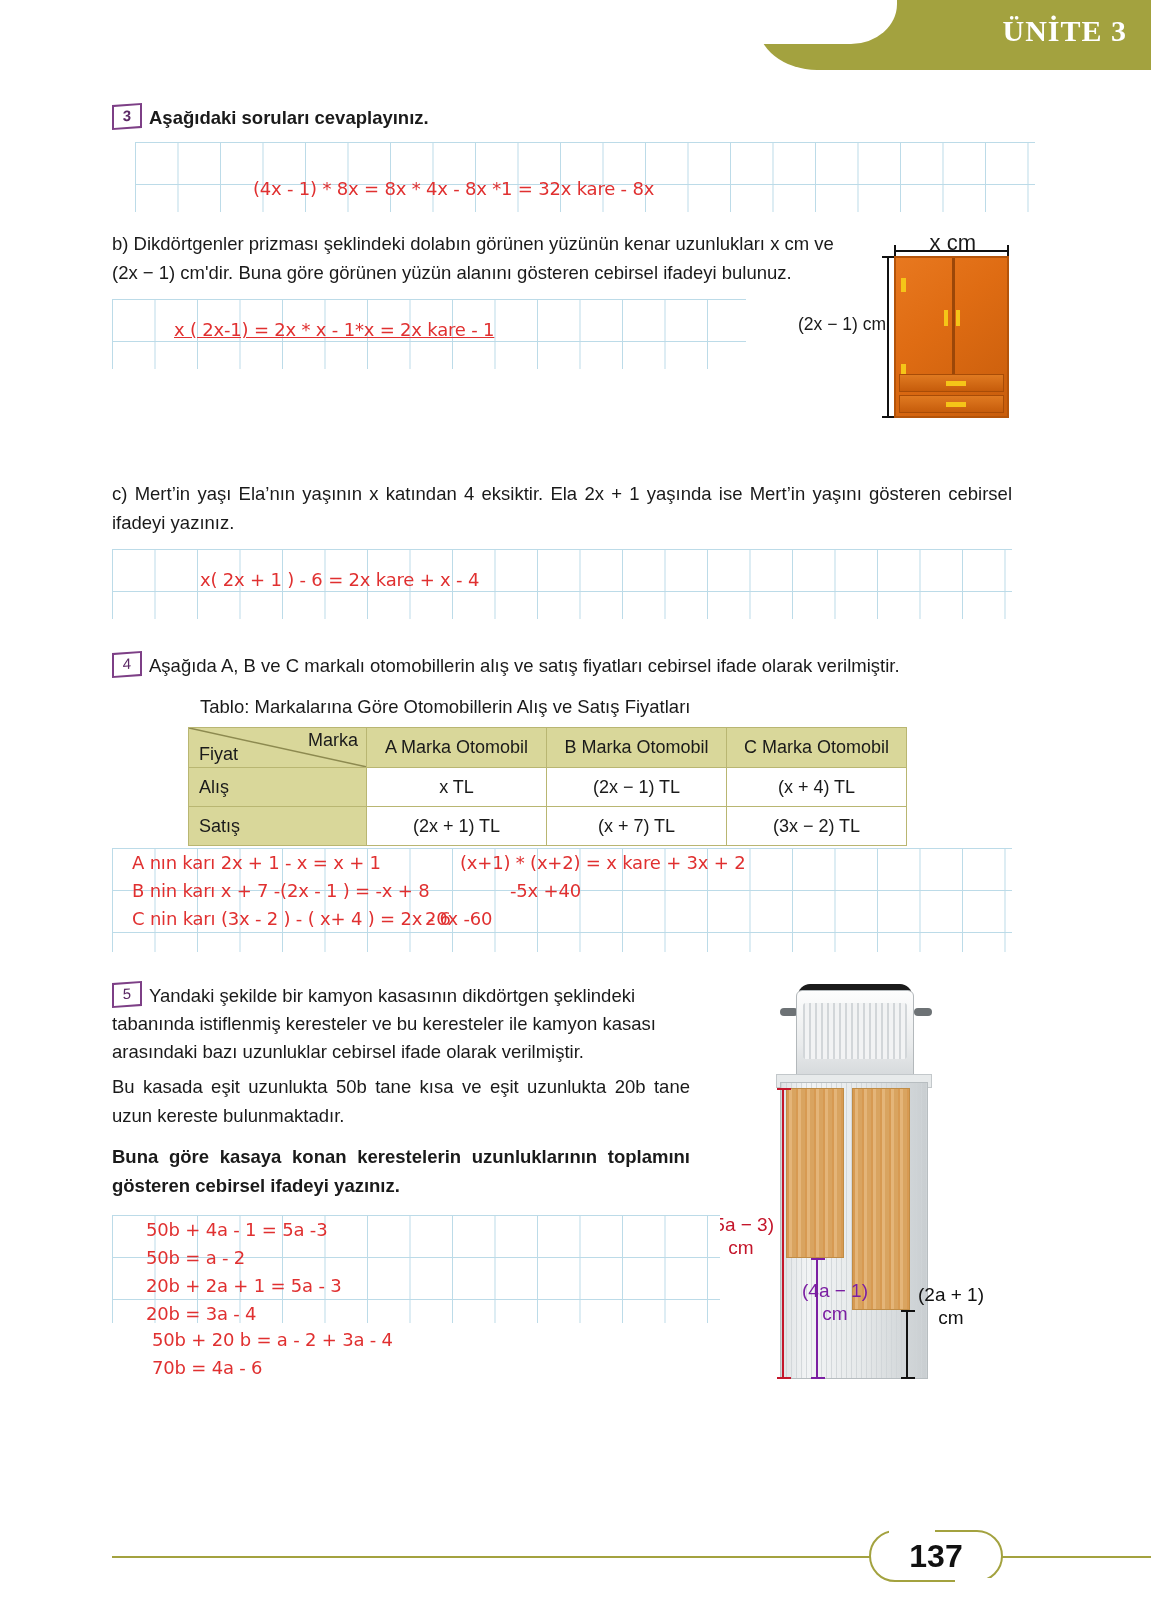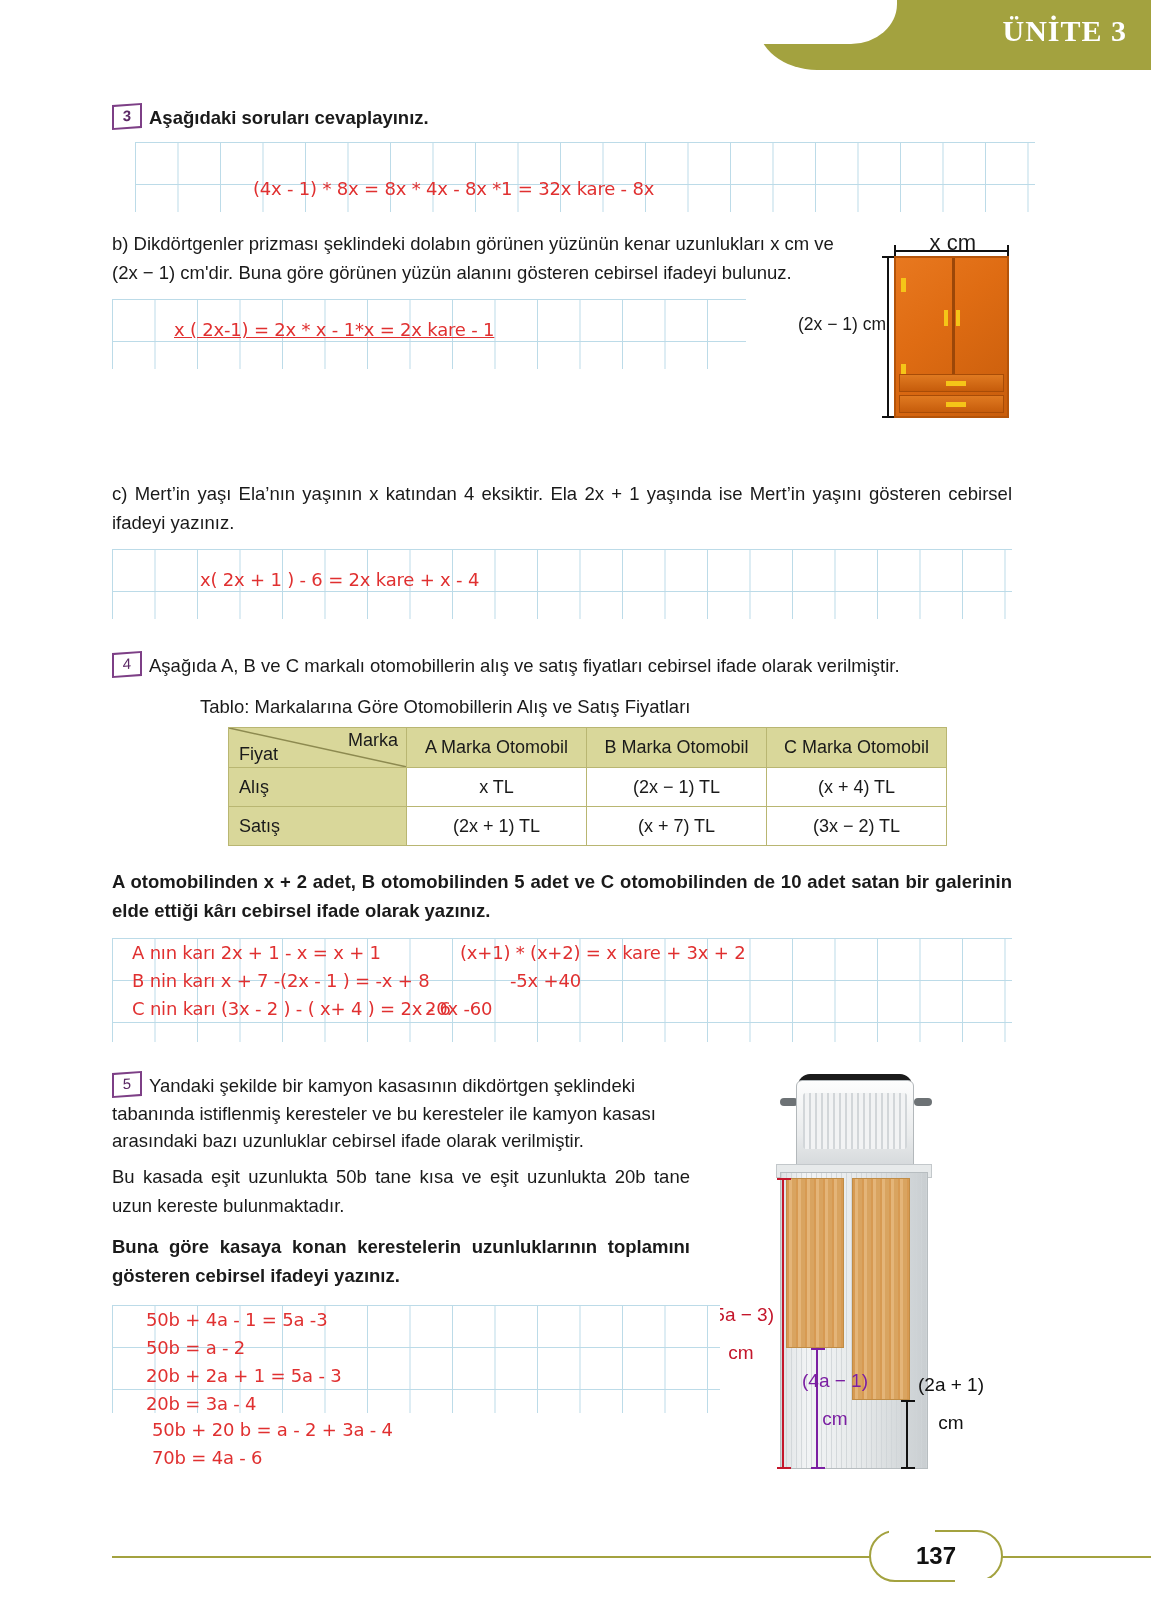--- a/index.html
+++ b/index.html
@@ -92,21 +92,21 @@
   }
   .page-number {
     position: absolute;
     left: 869px;
     bottom: 42px;
     width: 134px;
     height: 52px;
     display: flex;
     align-items: center;
     justify-content: center;
-    font-size: 24px;
+    font-size: 32px;
     font-weight: bold;
     color: #111111;
     z-index: 4;
   }
 
   
   .content {
     position: absolute;
     left: 112px;
     top: 104px;
@@ -280,21 +280,21 @@
   }
   .dim-left::before { top: 0; }
   .dim-left::after { bottom: 0; }
 
   
   .tbl-caption {
     font-size: 18.5px;
     margin: 16px 0 9px 88px;
   }
   table.prices {
-    margin-left: 116px;
+    margin-left: 76px;
     border-collapse: collapse;
     font-size: 18px;
   }
   table.prices th, table.prices td {
     border: 1px solid #b9b672;
     padding: 0;
     height: 39px;
     box-sizing: border-box;
   }
   table.prices th.corner {
@@ -460,21 +460,21 @@
   .lbl {
     position: absolute;
     font-size: 19px;
     line-height: 1.18;
     text-align: center;
     white-space: nowrap;
   }
   .lbl-5a { right: 238px; top: 232px; color: #c4162b; }
   .lbl-4a { left: 110px; top: 298px; color: #7b1fa2; }
   .lbl-2a { left: 226px; top: 302px; color: #111; }
-  .lbl .l2 { display: block; margin-top: 16px; }
+  .lbl .l2 { display: block; }
 </style>
 </head>
 <body>
 
 <div class="header-band">
   <div class="band-main"></div>
   <div class="band-notch"></div>
 </div>
 <div class="unit-title">ÜNİTE 3</div>
 
@@ -563,21 +563,20 @@
       </tr>
       <tr>
         <td class="rowhead">Satış</td>
         <td class="val">(2x + 1) TL</td>
         <td class="val">(x + 7) TL</td>
         <td class="val">(3x − 2) TL</td>
       </tr>
     </tbody>
   </table>
 
-  <p class="body-text bold" style="margin-top:22px;">A otomobilinden x + 2 adet, B otomobilinden 5 adet ve C otomobilinden de 10 adet satan bir galerinin elde ettiği kârı cebirsel ifade olarak yazınız.</p>
 
   <div class="grid-area" style="width:900px;height:104px;margin-top:2px;">
     <span class="hand" style="left:20px;top:4px;">A nın karı 2x + 1 - x = x + 1</span>
     <span class="hand" style="left:348px;top:4px;">(x+1) * (x+2) = x kare + 3x + 2</span>
     <span class="hand" style="left:20px;top:32px;">B nin karı x + 7 -(2x - 1 ) = -x + 8</span>
     <span class="hand" style="left:398px;top:32px;">-5x +40</span>
     <span class="hand" style="left:20px;top:60px;">C nin karı (3x - 2 ) - ( x+ 4 ) = 2x - 6</span>
     <span class="hand" style="left:313px;top:60px;">20x -60</span>
   </div>
 

